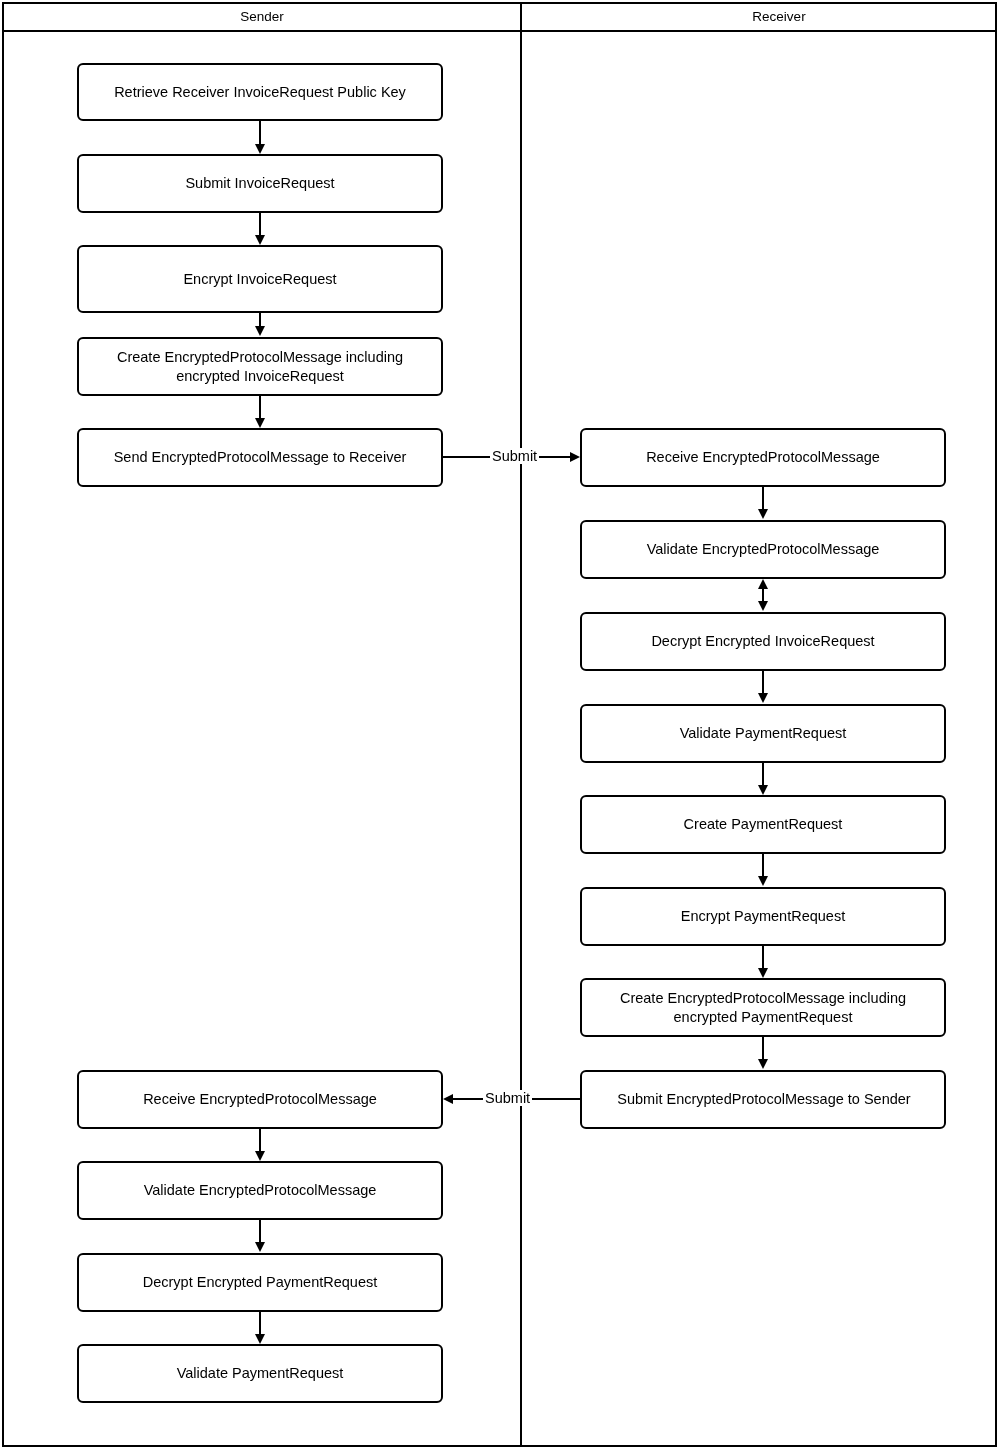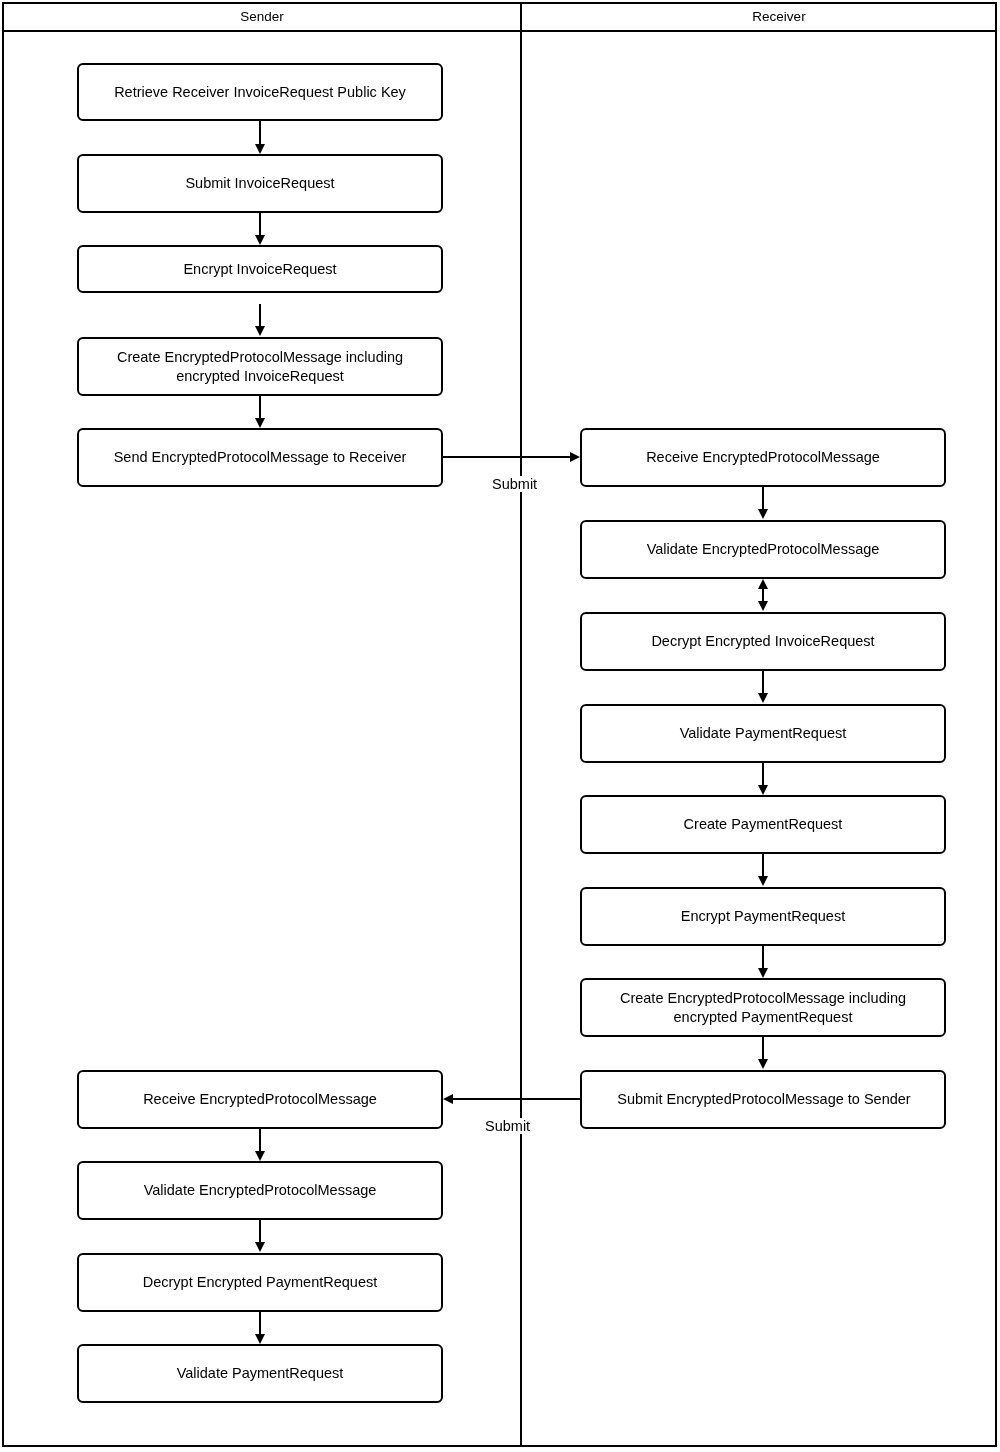--- a/index.html
+++ b/index.html
@@ -134,21 +134,20 @@
   
   .edge-label {
     position: absolute;
     font-size: 14.5px;
     line-height: 16px;
     color: #000000;
     background: #ffffff;
     padding: 0 2px;
     white-space: nowrap;
     z-index: 4;
-    margin-top: 28px;
   }
 </style>
 </head>
 <body>
 
 <div id="diagram">
 
   <div class="frame"></div>
 
   <div class="lane-header sender">Sender</div>
@@ -159,21 +158,21 @@
   <div class="node sender" style="top:63px;height:58px;">Retrieve Receiver InvoiceRequest Public Key</div>
 
   <div class="vconn" style="left:259px; top:121px; height:24px;"></div>
   <div class="arrowhead-down" style="left:254.5px; top:144px;"></div>
 
   <div class="node sender" style="top:154px;height:59px;">Submit InvoiceRequest</div>
 
   <div class="vconn" style="left:259px; top:213px; height:23px;"></div>
   <div class="arrowhead-down" style="left:254.5px; top:235px;"></div>
 
-  <div class="node sender" style="top:245px;height:48px;">Encrypt InvoiceRequest</div>
+  <div class="node sender" style="top:245px;height:68px;">Encrypt InvoiceRequest</div>
 
   <div class="vconn" style="left:259px; top:304px; height:23px;"></div>
   <div class="arrowhead-down" style="left:254.5px; top:326px;"></div>
 
   <div class="node sender" style="top:337px;height:59px;">Create EncryptedProtocolMessage including encrypted InvoiceRequest</div>
 
   <div class="vconn" style="left:259px; top:396px; height:23px;"></div>
   <div class="arrowhead-down" style="left:254.5px; top:418px;"></div>
 
   <div class="node sender" style="top:428px;height:59px;">Send EncryptedProtocolMessage to Receiver</div>

